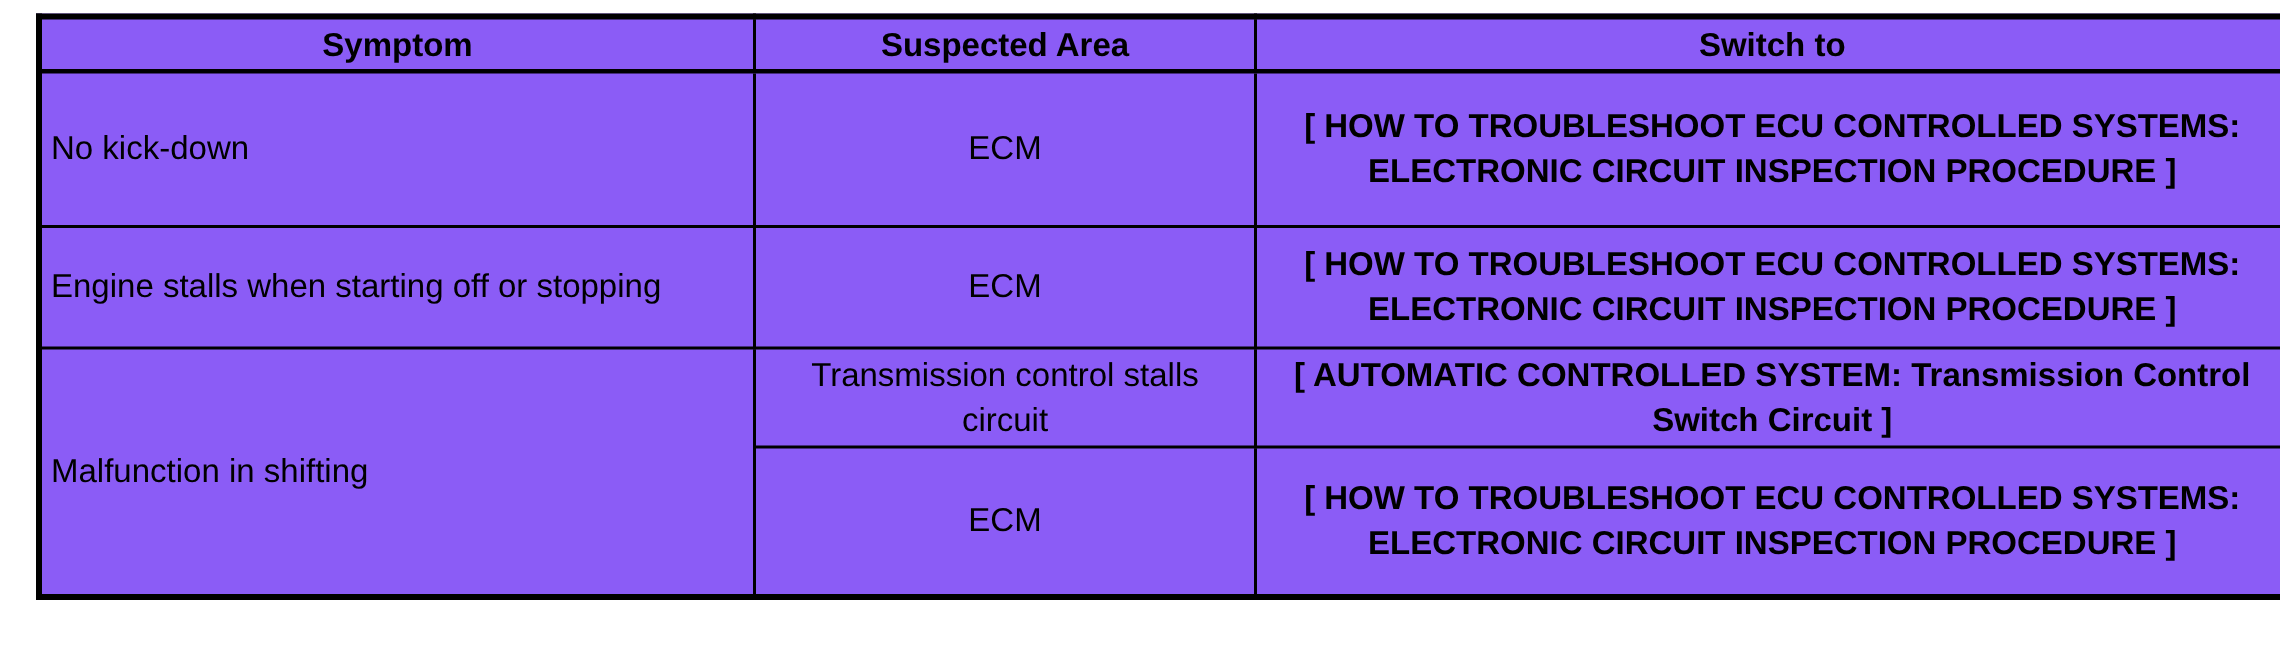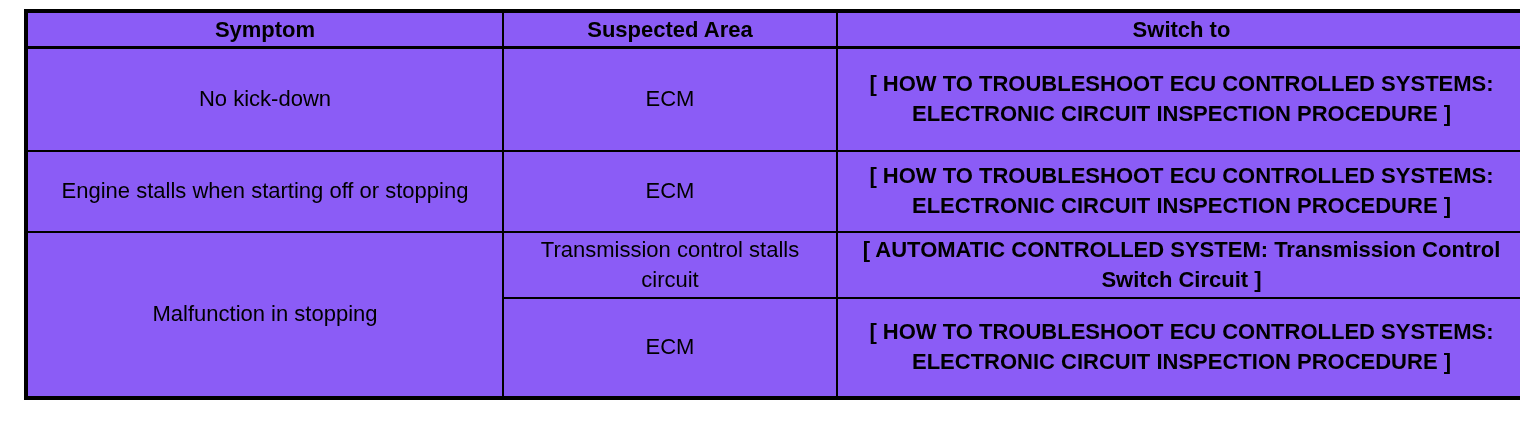--- a/index.html
+++ b/index.html
@@ -41,21 +41,21 @@
     text-align: center;
     height: 33px;
     padding: 0 6px;
     border-bottom: 3px solid #000000;
   }
   tr.row-1 { height: 103px; }
   tr.row-2 { height: 81px; }
   tr.row-3a { height: 62px; }
   tr.row-3b { height: 100px; }
   td.sym {
-    text-align: center;
+    text-align: left;
     font-weight: normal;
   }
   td.area {
     text-align: center;
     font-weight: normal;
   }
   td.ref {
     text-align: center;
     font-weight: bold;
     padding-right: 110px; 
@@ -83,21 +83,21 @@
         <td class="sym">No kick-down</td>
         <td class="area">ECM</td>
         <td class="ref">[ HOW TO TROUBLESHOOT ECU CONTROLLED SYSTEMS: ELECTRONIC CIRCUIT INSPECTION PROCEDURE ]</td>
       </tr>
       <tr class="row-2">
         <td class="sym">Engine stalls when starting off or stopping</td>
         <td class="area">ECM</td>
         <td class="ref">[ HOW TO TROUBLESHOOT ECU CONTROLLED SYSTEMS: ELECTRONIC CIRCUIT INSPECTION PROCEDURE ]</td>
       </tr>
       <tr class="row-3a">
-        <td class="sym" rowspan="2">Malfunction in stopping</td>
+        <td class="sym" rowspan="2">Malfunction in shifting</td>
         <td class="area">Transmission control stalls circuit</td>
         <td class="ref">[ AUTOMATIC CONTROLLED SYSTEM: Transmission Control Switch Circuit ]</td>
       </tr>
       <tr class="row-3b">
         <td class="area">ECM</td>
         <td class="ref">[ HOW TO TROUBLESHOOT ECU CONTROLLED SYSTEMS: ELECTRONIC CIRCUIT INSPECTION PROCEDURE ]</td>
       </tr>
     </tbody>
   </table>
 </div>

